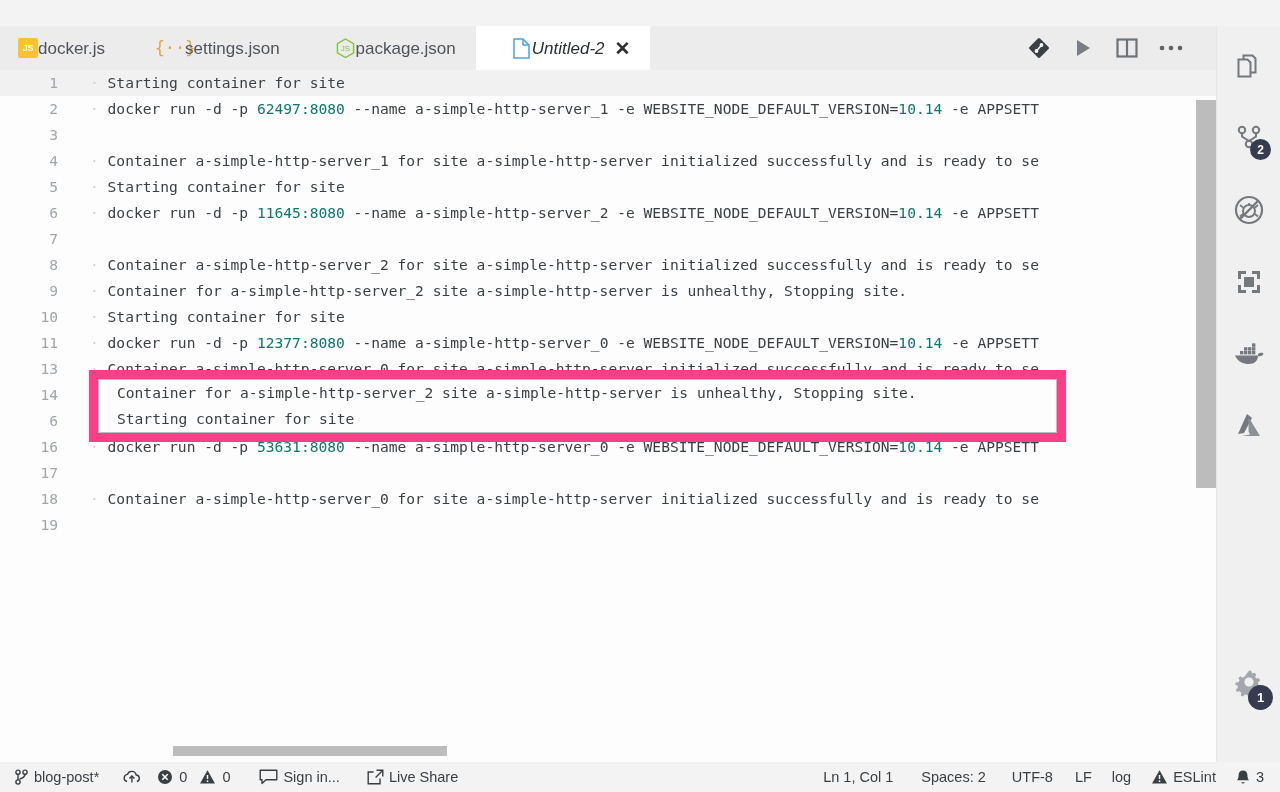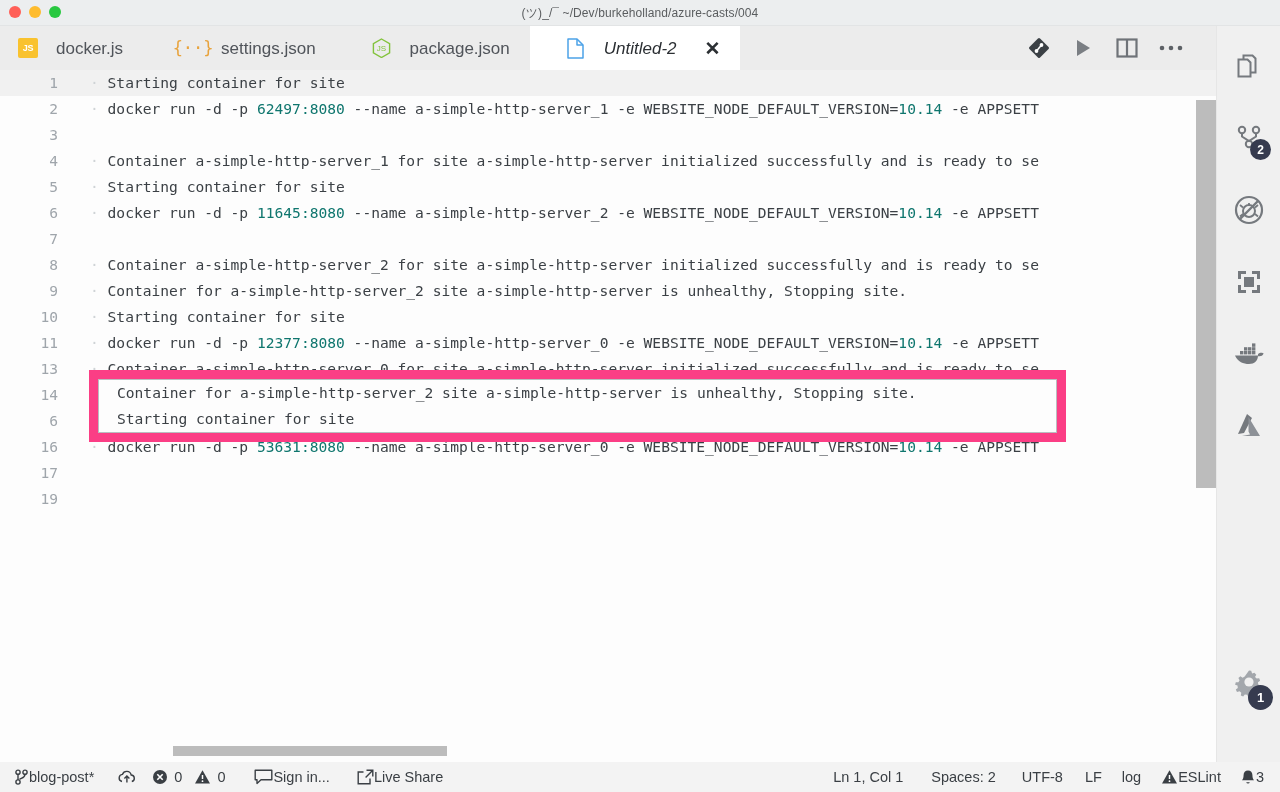--- a/index.html
+++ b/index.html
@@ -45,21 +45,21 @@
   
   .tabbar {
     position: absolute; left: 0; top: 26px;
     width: 1216px; height: 44px;
     background: #ececec;
     display: flex;
     align-items: stretch;
   }
   .tab {
     display: flex; align-items: center;
-    gap: 18px;
+    gap: 0;
     padding: 0 20px 0 18px;
     height: 44px;
     background: #ececec;
     color: #50545a;
     font-size: 17px;
     white-space: nowrap;
     position: relative;
   }
   .tab.active {
     background: #ffffff;
@@ -203,40 +203,32 @@
     position: absolute; left: 0; bottom: 0;
     width: 1280px; height: 30px;
     background: #f3f3f3;
     display: flex; align-items: center;
     font-size: 14.5px;
     color: #3a3f44;
   }
   .sb-left { display: flex; align-items: center; height: 30px; }
   .sb-right { display: flex; align-items: center; height: 30px; margin-left: auto; }
   .sbi {
-    display: flex; align-items: center; 
+    display: flex; align-items: center; gap: 5px;
     padding: 0 9px; height: 30px;
     white-space: nowrap;
   }
   .sbi svg { display: block; }
   .ico { display: inline-flex; align-items: center; }
 </style>
 </head>
 <body>
 
 <div id="app">
 
-  <div class="titlebar">
-    <div class="traffic">
-      <span class="dot red"></span>
-      <span class="dot yellow"></span>
-      <span class="dot green"></span>
-    </div>
-    <div class="title-text">(ツ)_/¯ ~/Dev/burkeholland/azure-casts/004</div>
-  </div>
 
   <div class="tabbar">
 
     <div class="tab">
       <span class="ficon js">JS</span>
       <span class="tabname">docker.js</span>
     </div>
 
     <div class="tab" style="padding-left:40px;">
       <span class="ficon braces">{··}</span>
@@ -305,20 +297,21 @@
         <div class="line"><span class="ln">7</span><span class="ltext"></span></div>
         <div class="line"><span class="ln">8</span><span class="ltext"><span class="ws">· </span><span>Container a-simple-http-server_2 for site a-simple-http-server initialized successfully and is ready to se</span></span></div>
         <div class="line"><span class="ln">9</span><span class="ltext"><span class="ws">· </span><span>Container for a-simple-http-server_2 site a-simple-http-server is unhealthy, Stopping site.</span></span></div>
         <div class="line"><span class="ln">10</span><span class="ltext"><span class="ws">· </span><span>Starting container for site</span></span></div>
         <div class="line"><span class="ln">11</span><span class="ltext"><span class="ws">· </span><span>docker run -d -p </span><span class="num">12377:8080</span><span> --name a-simple-http-server_0 -e WEBSITE_NODE_DEFAULT_VERSION=</span><span class="num">10.14</span><span> -e APPSETT</span></span></div>
         <div class="line"><span class="ln">13</span><span class="ltext"><span class="ws">· </span><span>Container a-simple-http-server_0 for site a-simple-http-server initialized successfully and is ready to se</span></span></div>
         <div class="line"><span class="ln">14</span><span class="ltext"><span class="ws">· </span><span>Container for a-simple-http-server_0 site a-simple-http-server is unhealthy, Stopping site.</span></span></div>
         <div class="line"><span class="ln">6</span><span class="ltext"><span class="ws">· </span><span>Starting container for site</span></span></div>
         <div class="line"><span class="ln">16</span><span class="ltext"><span class="ws">· </span><span>docker run -d -p </span><span class="num">53631:8080</span><span> --name a-simple-http-server_0 -e WEBSITE_NODE_DEFAULT_VERSION=</span><span class="num">10.14</span><span> -e APPSETT</span></span></div>
         <div class="line"><span class="ln">17</span><span class="ltext"></span></div>
+        <div class="line"><span class="ln">18</span><span class="ltext"><span class="ws">· </span><span>Container a-simple-http-server_0 for site a-simple-http-server initialized successfully and is ready to se</span></span></div>
         <div class="line"><span class="ln">19</span><span class="ltext"></span></div>
       </div>
 
     <div class="annot">
       <div class="annot-inner">
         <div class="annot-line">Container for a-simple-http-server_2 site a-simple-http-server is unhealthy, Stopping site.</div>
         <div class="annot-line">Starting container for site</div>
       </div>
     </div>
 

